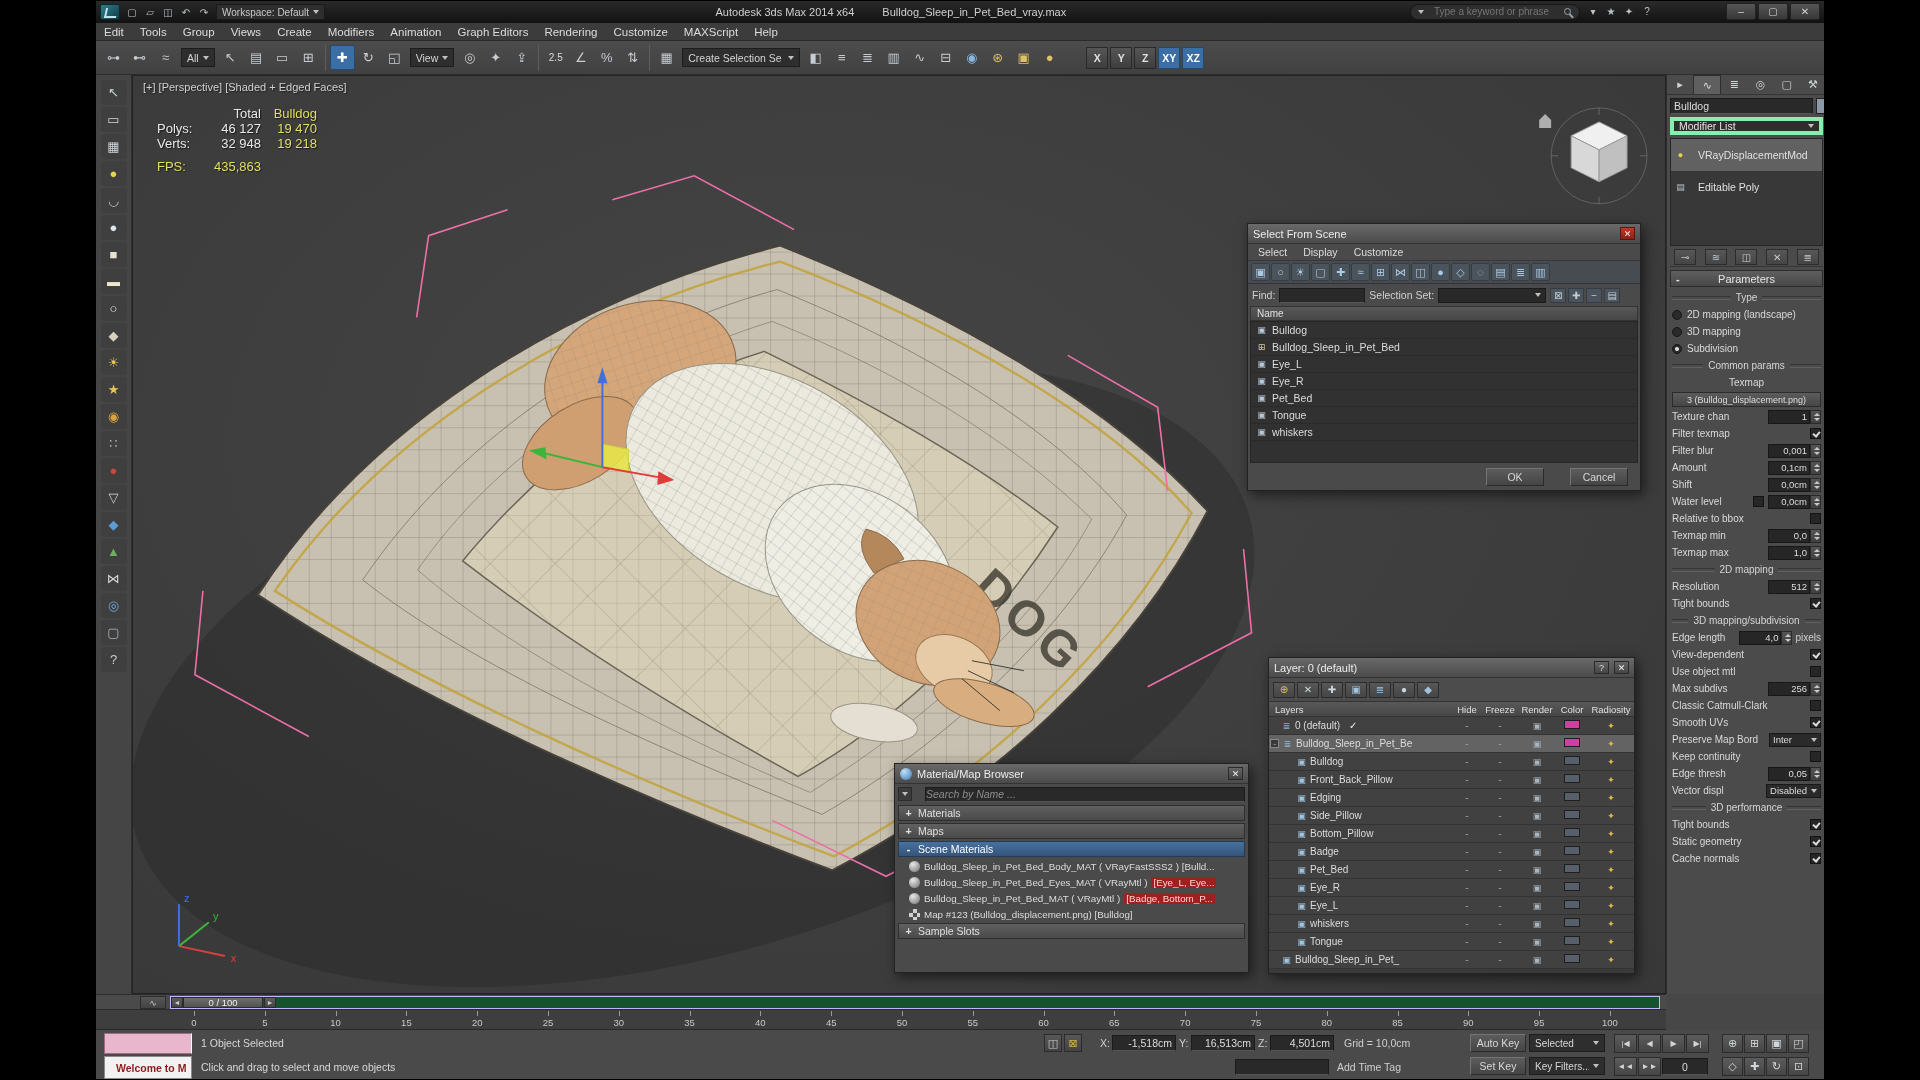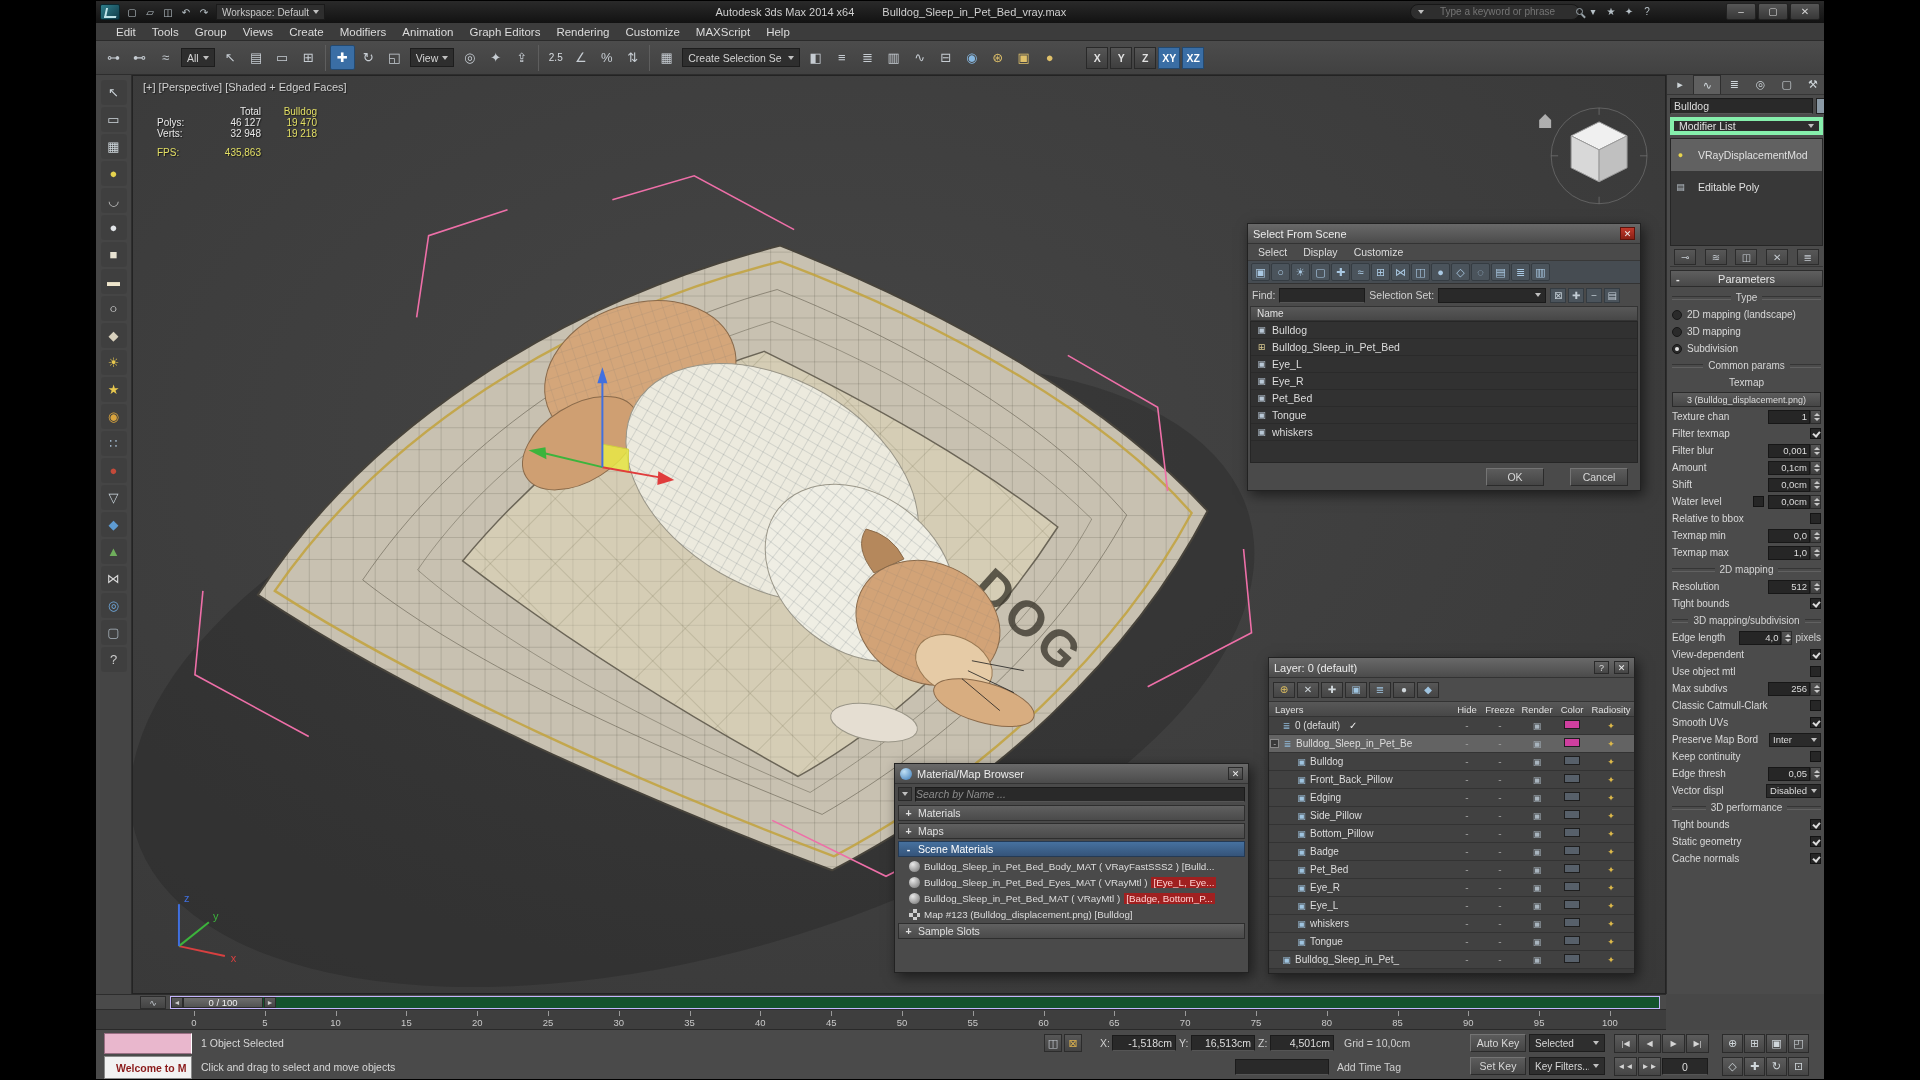--- a/index.html
+++ b/index.html
@@ -12,50 +12,50 @@
 input.field::placeholder{color:#8d8d8d;font-style:italic}
 .btn3d{background:linear-gradient(#5c5c5c,#454545);border:1px solid #2b2b2b;border-top-color:#747474;border-left-color:#747474;color:#d8d8d8;font-size:10.5px}
 
 #titlebar{position:absolute;left:0;top:0;width:100%;height:22px;background:linear-gradient(#2a2a2a,#121212);display:flex;align-items:center;padding:0 4px;gap:3px}
 #logo{width:20px;height:16px;background:linear-gradient(135deg,#2f7f8c,#123c4a);border:1px solid #0a2830;border-radius:2px;position:relative}
 #logo::after{content:"";position:absolute;left:4px;top:3px;width:10px;height:8px;border-left:2px solid #bfe4ea;border-bottom:2px solid #bfe4ea;transform:skewX(-12deg)}
 .qat{width:18px;height:16px;color:#b8c2c8;font-size:10px}
 #workspace-dd{display:flex;align-items:center;height:16px;background:#2e2e2e;border:1px solid #1a1a1a;padding:0 5px;font-size:10px;color:#c8c8c8}
 #tb-title{position:absolute;left:46%;transform:translateX(-50%);top:0;height:22px;display:flex;align-items:center;gap:28px;font-size:11px;color:#cfcfcf;white-space:nowrap}
 #tb-right{position:absolute;right:4px;top:2px;display:flex;align-items:center;gap:4px}
-#tb-search{display:flex;align-items:center;gap:16px;background:#2e2e2e;border:1px solid #171717;border-radius:9px;height:16px;width:170px;padding:0 7px}
+#tb-search{display:flex;align-items:center;gap:10px;background:#2e2e2e;border:1px solid #171717;border-radius:9px;height:16px;width:170px;padding:0 7px}
 #tb-search input{background:transparent;border:none;outline:none;color:#ccc;font-size:10px;width:120px}
 .mag{width:7px;height:7px;border:1.5px solid #9aa4aa;border-radius:50%;position:relative;flex:none}
 .mag::after{content:"";position:absolute;width:5px;height:1.5px;background:#9aa4aa;transform:rotate(45deg);right:-4px;bottom:-2px}
 .tbri{width:18px;height:16px;color:#b8c2c8;font-size:10px}
 .winbtn{width:30px;height:17px;display:flex;align-items:center;justify-content:center;background:linear-gradient(#565656,#383838);border:1px solid #222;border-radius:2px;color:#d5d5d5;font-size:10px;margin-left:2px}
 #tb-wingap{width:60px}
 
-#menubar{position:absolute;left:0;top:22px;width:100%;height:18px;background:#3c3c3c;border-bottom:1px solid #2b2b2b;display:flex;align-items:center;padding-left:12px}
+#menubar{position:absolute;left:0;top:22px;width:100%;height:18px;background:#3c3c3c;border-bottom:1px solid #2b2b2b;display:flex;align-items:center;padding-left:0}
 .menu-item{padding:0 8px;font-size:11.5px;color:#dcdcdc;height:100%;display:flex;align-items:center}
 
 #toolbar{position:absolute;left:0;top:40px;width:100%;height:34px;background:linear-gradient(#4c4c4c,#414141);border-bottom:1px solid #2d2d2d;display:flex;align-items:center;padding:0 5px}
 .tgrp{display:flex;align-items:center;gap:1px}
 .tbi{width:25px;height:25px;display:flex;align-items:center;justify-content:center;color:#c6ccd2;font-size:13px;border-radius:2px}
 .tbi.active{background:#3a6ea5;border:1px solid #24496f;color:#fff}
 .tbi.snap{font-size:10px;font-weight:normal;color:#d8dde2}
 .tsep{width:1px;height:26px;background:#2e2e2e;border-right:1px solid #5e5e5e;margin:0 4px}
 .tbdd{display:flex;align-items:center;background:#2e2e2e;border:1px solid #1d1d1d;height:19px;padding:0 5px;color:#d5d5d5;font-size:10.5px;margin:0 3px;white-space:nowrap}
 .axbtn{width:22px;height:22px;display:flex;align-items:center;justify-content:center;background:linear-gradient(#555,#3e3e3e);border:1px solid #292929;color:#e2e2e2;font-size:10.5px;font-weight:bold;margin-left:2px}
 .axbtn.active{background:#3a6ea5;border-color:#24496f;color:#fff}
 #axis-cluster{margin-left:22px;display:flex}
 
 #leftbar{position:absolute;left:0;top:74px;width:36px;height:919px;background:#454545;border-right:1px solid #2e2e2e;padding-top:3px}
 .lti{width:26px;height:25px;margin:2px auto;display:flex;align-items:center;justify-content:center;font-size:13px;background:rgba(0,0,0,0.08);border-radius:3px}
 
 #viewport{position:absolute;left:36px;top:74px;width:1534px;height:919px;background:radial-gradient(ellipse at 45% 40%,#454545,#383838);border:1px solid #232323;overflow:hidden}
 #vp-label{position:absolute;left:10px;top:5px;font-size:11px;color:#d2d2d2;text-shadow:1px 1px 1px #222;z-index:3}
 .vp-stats{position:absolute;left:24px;top:30px;z-index:3;text-shadow:1px 1px 1px #1a1a1a}
 .strow3{display:grid;grid-template-columns:46px 58px 56px}
-.stc{font-size:10px;color:#e8e8e8;text-align:right}
+.stc{font-size:13px;color:#e8e8e8;text-align:right}
 .stc.lab{text-align:left}
 .stc.sel{color:#e3df63}
 .strow3.fps{margin-top:8px}
 .strow3.fps .stc{color:#e3df63}
 #vp-svg{position:absolute;inset:0;width:100%;height:100%}
 
 .dlg{position:absolute;background:#4a4a4a;border:1px solid #222;box-shadow:3px 4px 12px rgba(0,0,0,.55);display:flex;flex-direction:column;z-index:5}
 .dlg-title{height:20px;background:linear-gradient(#696969,#4b4b4b);border-bottom:1px solid #333;display:flex;align-items:center;padding:0 5px;gap:5px;color:#ececec;font-size:11px;flex:none}
 .dlg-title .t{flex:1;white-space:nowrap;overflow:hidden}
 .dlg-x{width:15px;height:13px;display:flex;align-items:center;justify-content:center;font-size:9px;color:#eee;background:linear-gradient(#666,#444);border:1px solid #2a2a2a}
@@ -97,21 +97,21 @@
 .lic.layer::before{content:"≣";color:#8fb8d8}
 .lic.object::before{content:"▣";color:#9fc4e0}
 .lcur{margin-left:6px;color:#efefef;font-size:10px}
 .lcell{text-align:center;color:#9f9f9f}
 .lcell.c1{width:30px}.lcell.c2{width:36px}.lcell.c3{width:38px}.lcell.c4{width:32px}.lcell.c5{width:46px}
 .ric{color:#a8b4be;font-size:9px}
 .sw{display:inline-block;width:16px;height:9px;border:1px solid #1e1e1e}
 .radic{color:#ddb94a;font-size:9px}
 
 #dlg-mat{left:798px;top:762px;width:355px;height:210px}
-.msearch{display:flex;align-items:center;gap:3px;height:20px;padding:0 3px;flex:none}
+.msearch{display:flex;align-items:center;gap:13px;height:20px;padding:0 3px;flex:none}
 .mdarr{width:14px;height:14px;display:flex;align-items:center;justify-content:center;background:#3c3c3c;border:1px solid #2a2a2a}
 .msearch input{flex:1;height:15px}
 .mroll{height:16px;background:linear-gradient(#606060,#4a4a4a);border:1px solid #2e2e2e;color:#e0e0e0;font-size:10.5px;display:flex;align-items:center;gap:5px;padding:0 5px;margin:1px 3px;flex:none}
 .mroll.blue{background:linear-gradient(#46719f,#35547a);border-color:#243a55;color:#fff}
 .msign{width:9px;text-align:center;font-weight:bold}
 .mrow{height:16px;display:flex;align-items:center;gap:4px;padding:0 6px 0 14px;color:#dcdcdc;font-size:9.8px;white-space:nowrap;overflow:hidden}
 .mic{width:11px;height:11px;flex:none}
 .mic.sphere{border-radius:50%;background:radial-gradient(circle at 35% 30%,#e8e8e8,#6f6f6f)}
 .mic.checker{background:repeating-conic-gradient(#cfcfcf 0 25%,#4e4e4e 0 50%);background-size:8px 8px}
 .mtag{background:#a02020;color:#ffd2d2;padding:0 2px}

